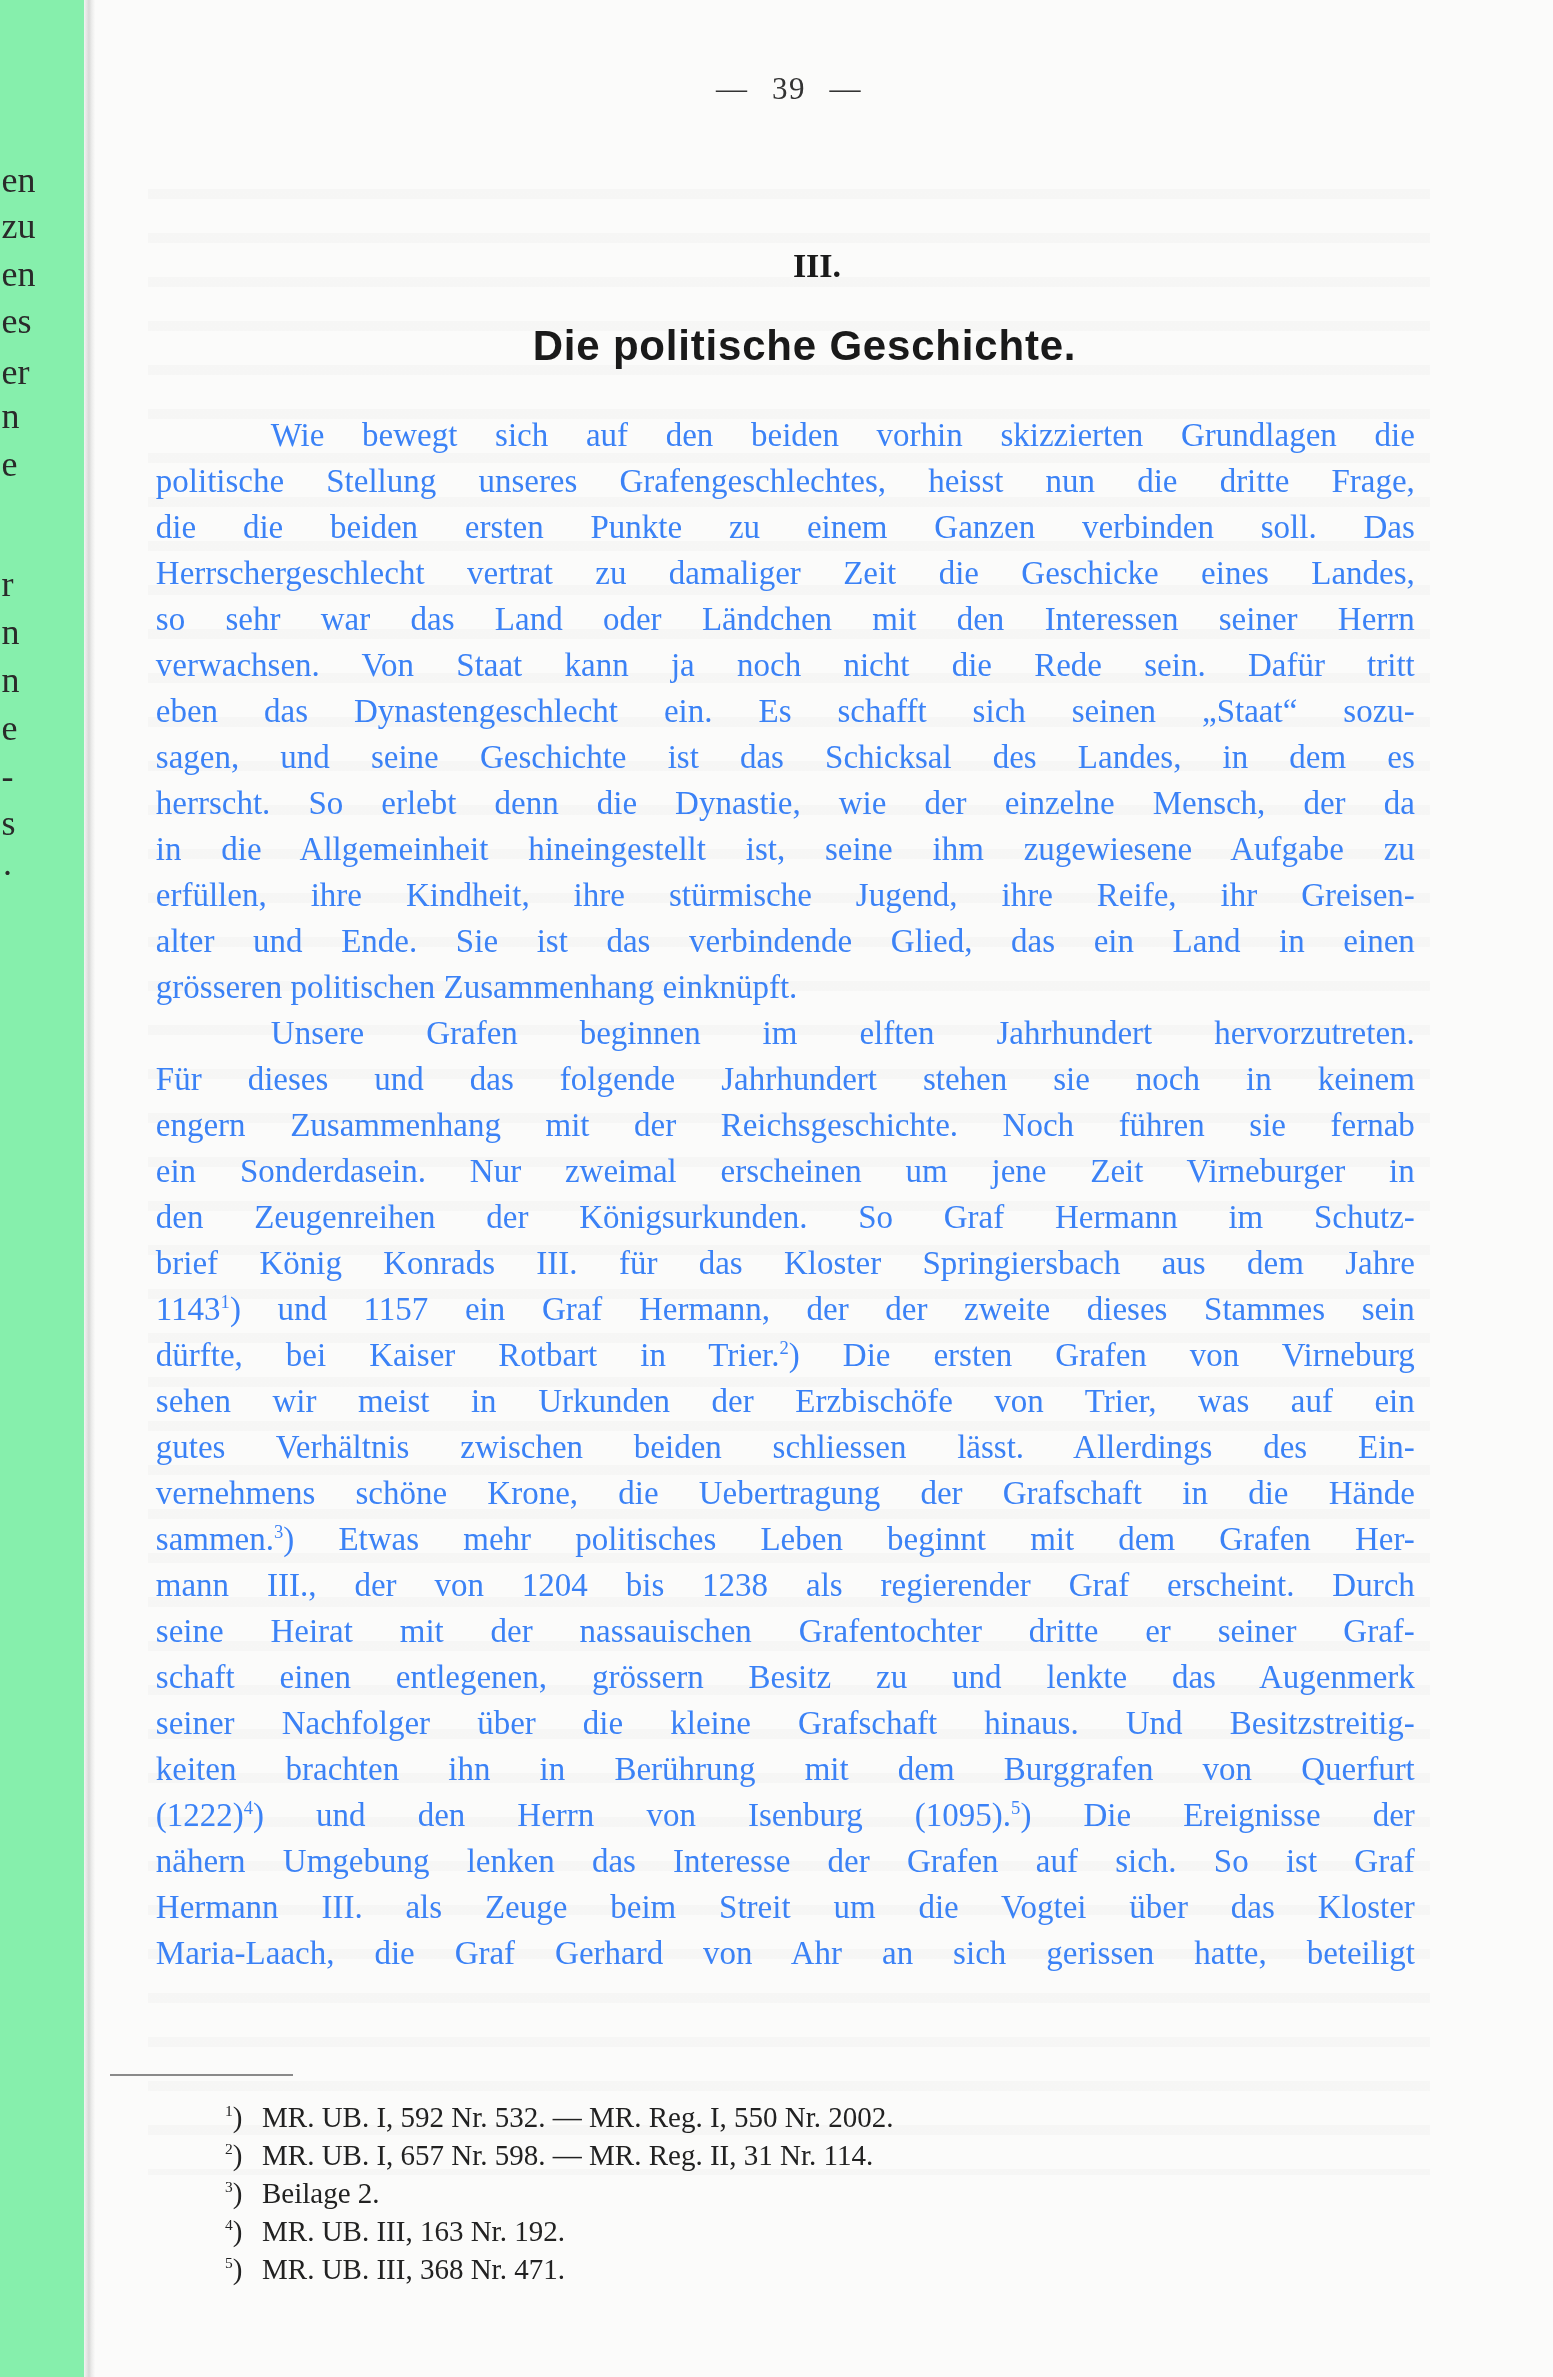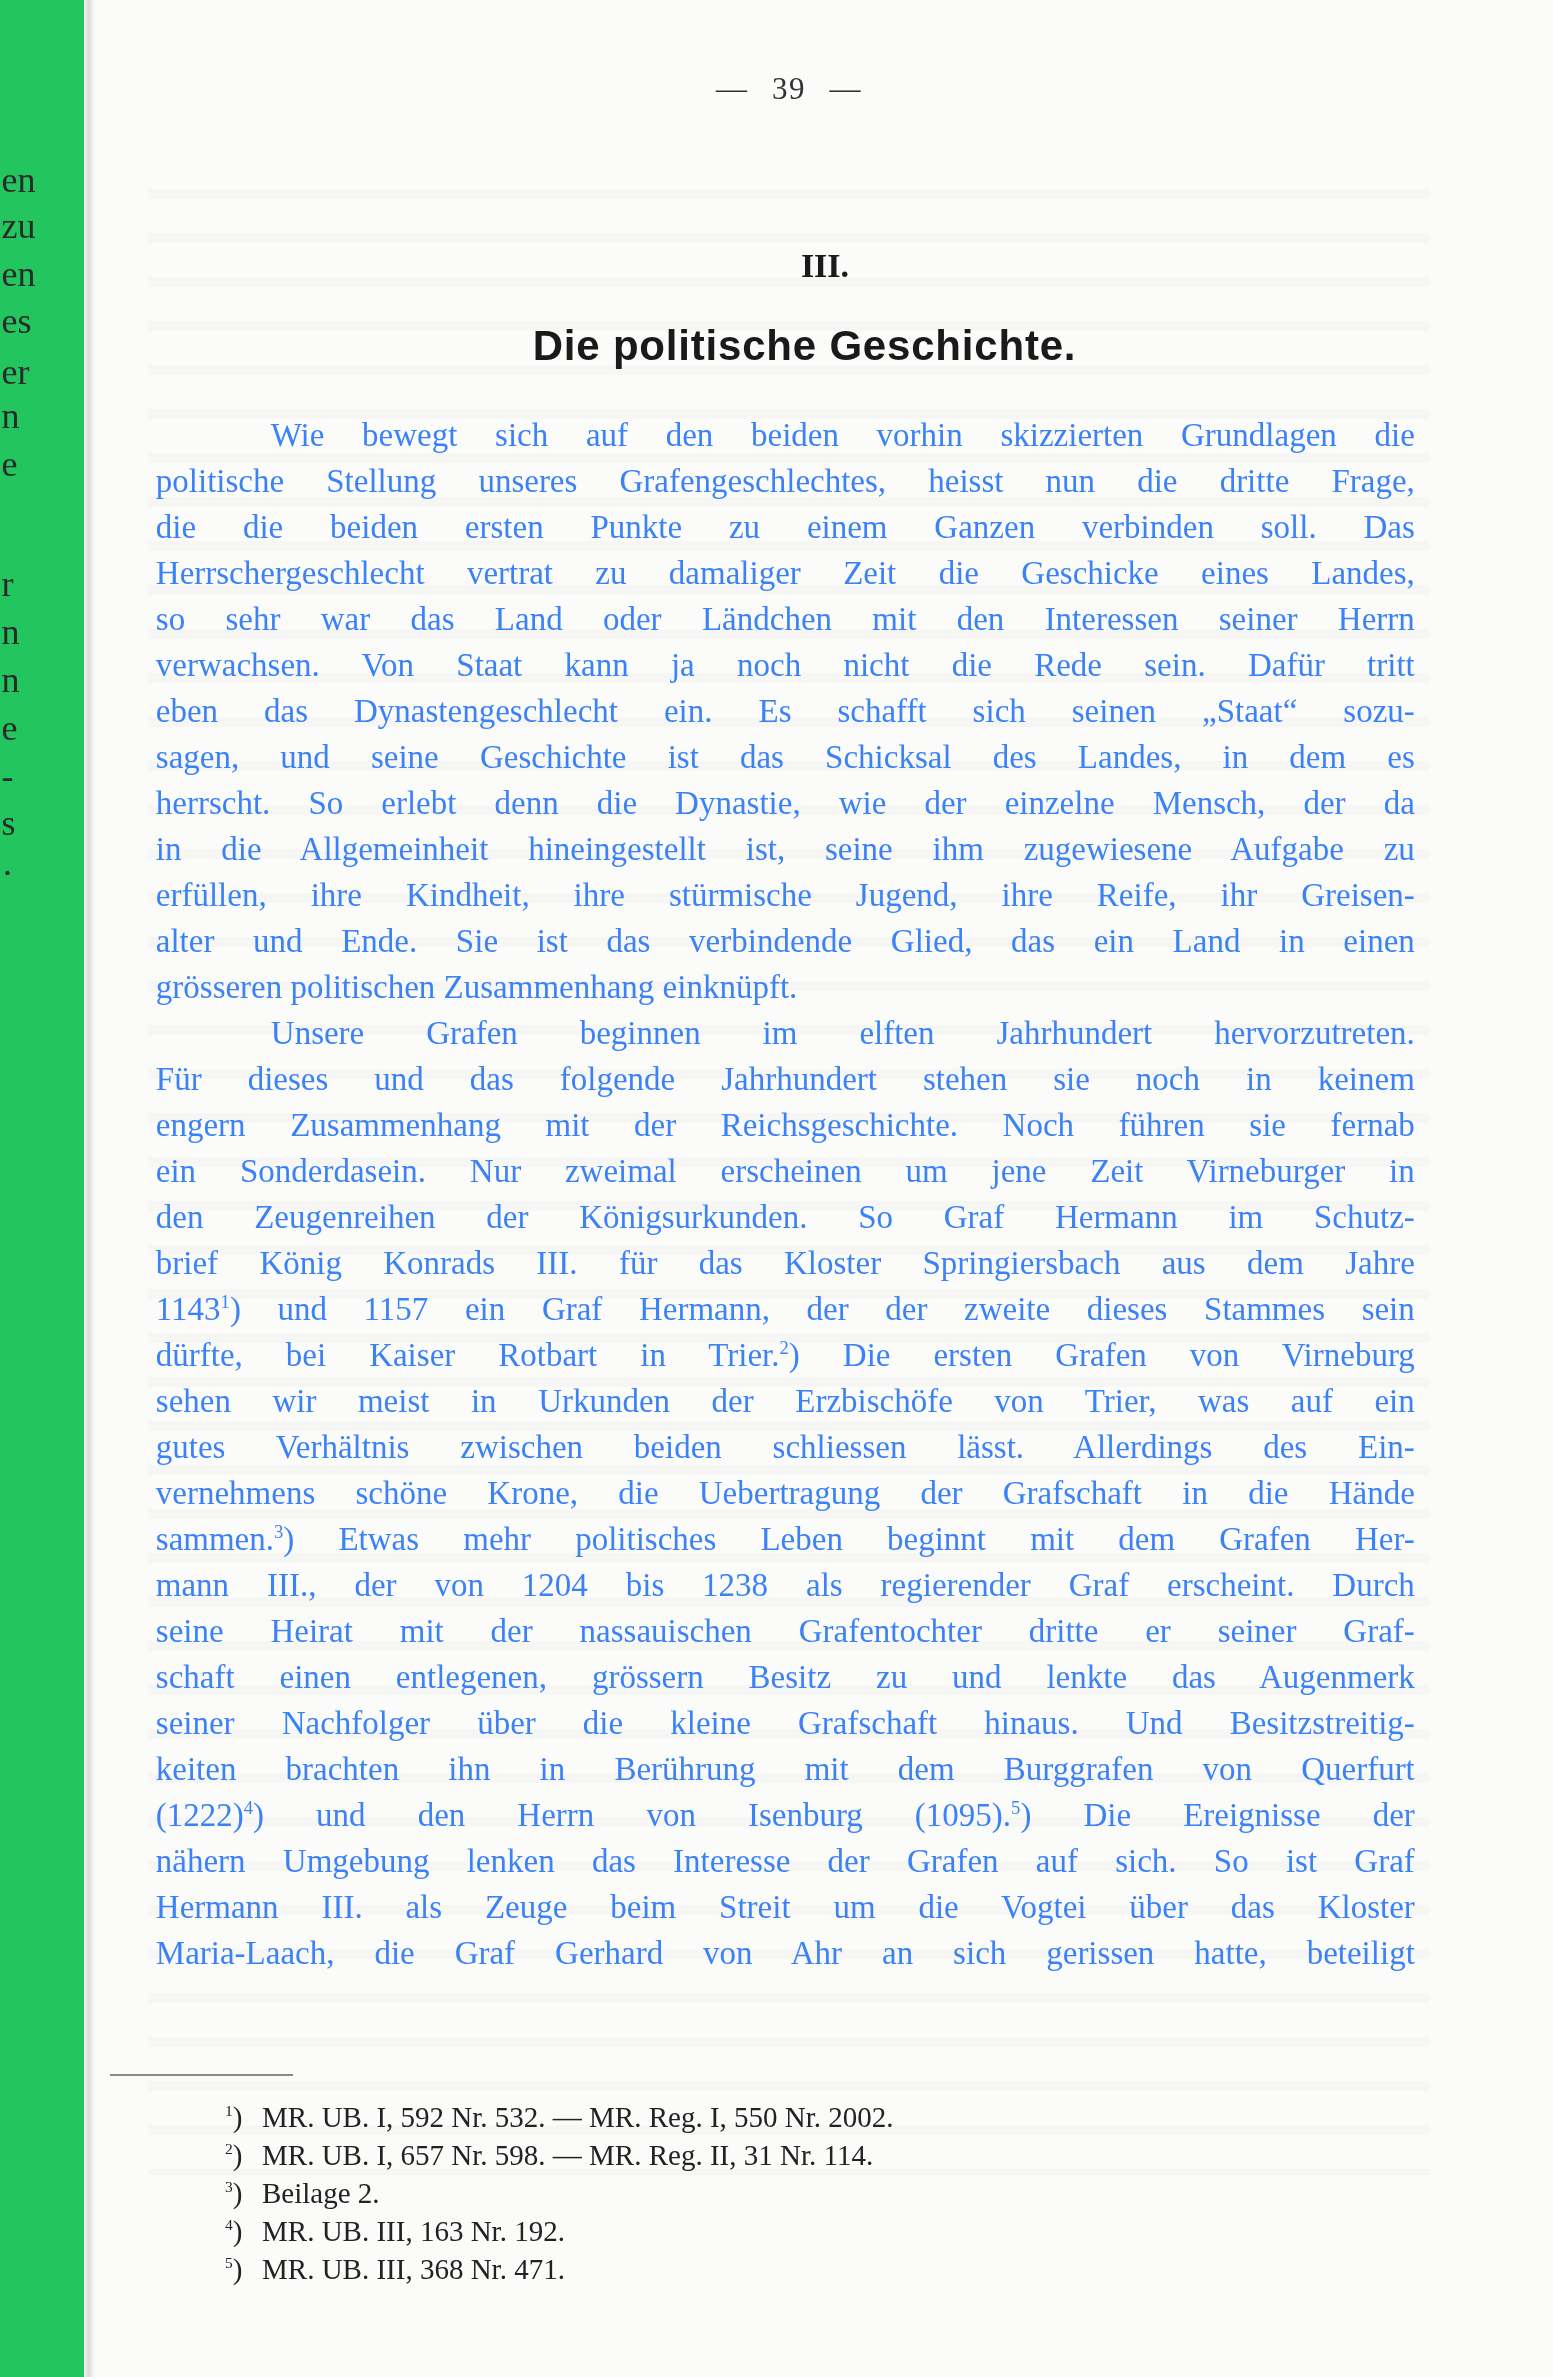--- a/index.html
+++ b/index.html
@@ -14,21 +14,21 @@
       overflow: hidden;
       font-family: "Liberation Serif", "DejaVu Serif", serif;
       color: #1a1a1a;
     }
     
     .left-page {
       position: absolute;
       left: 0; top: 0;
       width: 92px;
       height: 2377px;
-      background: #22c55e;
+      background: #86efac;
       overflow: hidden;
     }
     .binding-shadow {
       position: absolute;
       left: 84px; top: 0;
       width: 11px;
       height: 2377px;
       background: linear-gradient(to right, #f3f3f2, #d9d9d8 45%, #ececeb 70%, #fafaf9);
     }
     .left-frag {
@@ -62,21 +62,21 @@
       width: 1282px;
       text-align: center;
       font-size: 31px;
       letter-spacing: 1.6px;
       color: #333;
       word-spacing: 14px;
     }
     .chapter-num {
       position: absolute;
       top: 247px;
-      left: 8px;
+      left: 0;
       width: 1282px;
       text-align: center;
       font-size: 34px;
       font-weight: bold;
       margin-left: 28px;
     }
     .chapter-title {
       position: absolute;
       top: 322px;
       left: 0;

